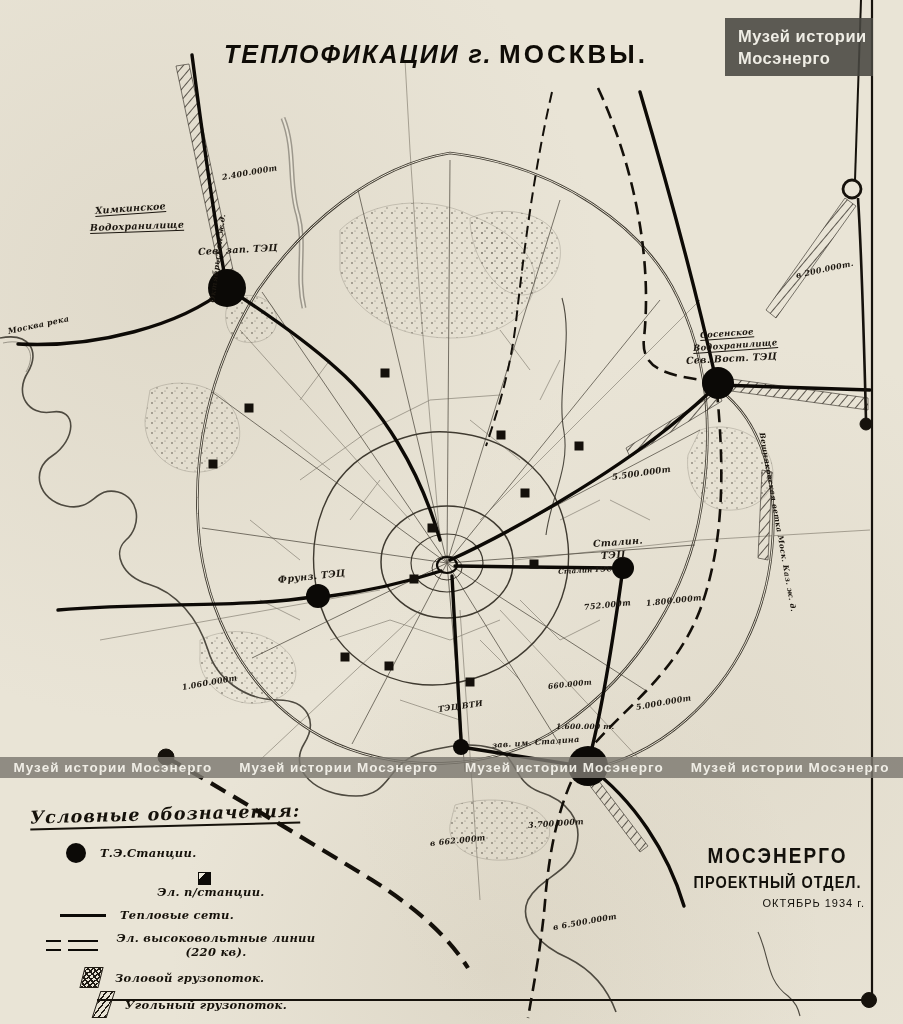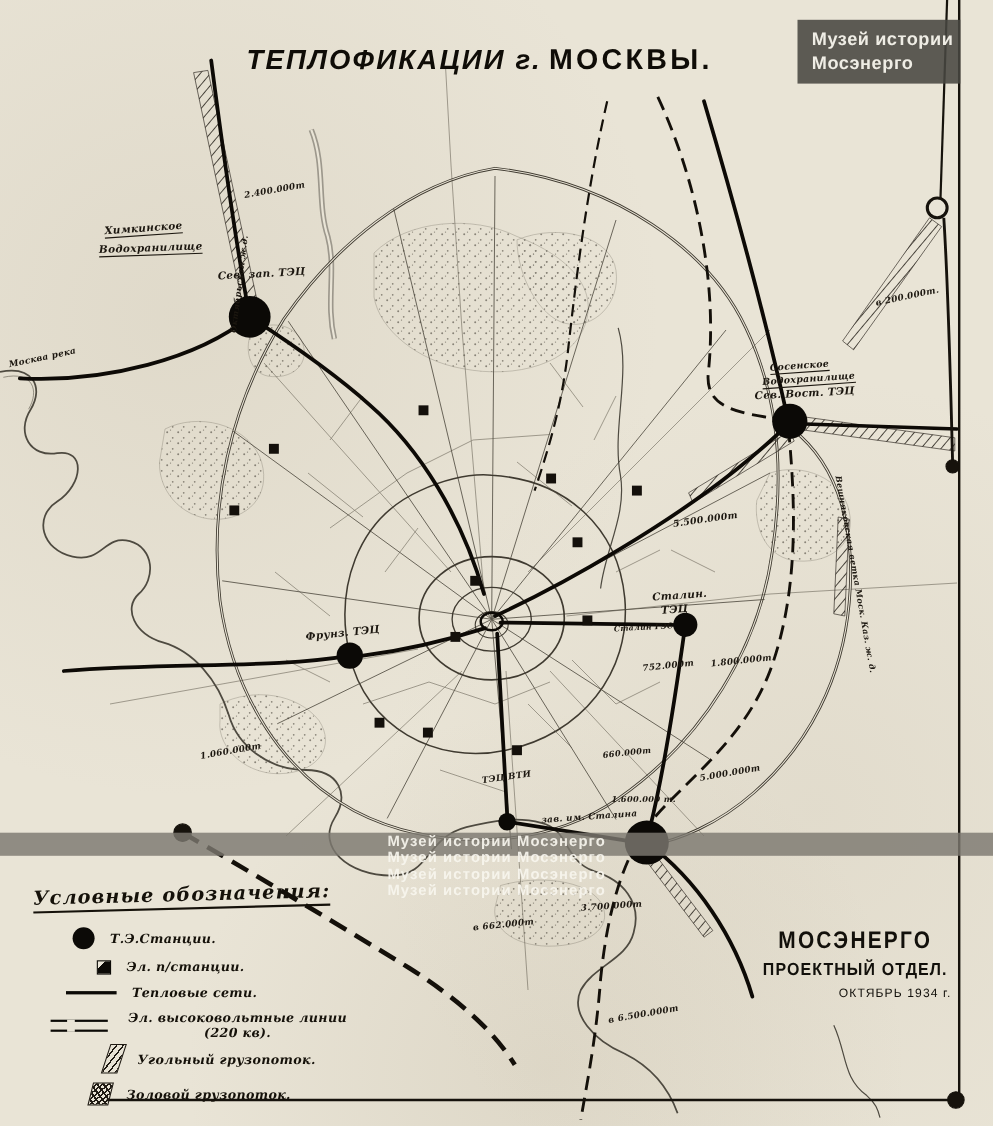--- a/index.html
+++ b/index.html
@@ -24,40 +24,40 @@
   .title .l2b{font-size:26px;letter-spacing:3px;margin-top:48px;}
 
   
   .badge{position:absolute;left:725px;top:18px;width:148px;height:58px;
     background:rgba(72,71,65,.88);color:#efede5;padding:7px 0 0 13px;box-sizing:border-box;
     font-weight:700;font-size:16.5px;line-height:1.35;letter-spacing:.5px;}
 
   
   .wm-band{position:absolute;left:0;top:757px;width:903px;height:21px;
     background:rgba(124,121,112,.82);display:flex;align-items:center;justify-content:space-around;
-    color:rgba(247,245,238,.92);font-weight:700;font-size:13.5px;letter-spacing:1px;white-space:nowrap;flex-direction:column;}
+    color:rgba(247,245,238,.92);font-weight:700;font-size:13.5px;letter-spacing:1px;white-space:nowrap;}
 
   
   #map-labels{position:absolute;inset:0;pointer-events:none;}
   .mlabel{position:absolute;font-family:"DejaVu Serif",serif;font-style:italic;
     color:#1c1710;font-size:9.5px;letter-spacing:.3px;white-space:nowrap;
     transform-origin:left center;font-weight:700;}
   .mlabel.u{border-bottom:1px solid #1c1710;}
 
   
   .legend{position:absolute;left:30px;top:804px;width:290px;color:#15110a;}
   .legend .hdr{display:inline-block;font-family:"DejaVu Serif",serif;font-style:italic;font-weight:700;
     font-size:17.5px;letter-spacing:1px;border-bottom:2.5px solid #15110a;padding-bottom:1px;
     transform:rotate(-1.5deg);}
   .lrow{display:flex;align-items:center;text-align:center;}
   .lrow .sym-cell{flex:0 0 auto;}
   .lrow .llab{font-family:"DejaVu Serif",serif;font-style:italic;font-weight:700;font-size:11.5px;
     margin-left:14px;letter-spacing:.3px;}
   .r1{margin:16px 0 0 36px;}
-  .r2{margin:9px 0 0 58px;}
+  .r2{margin:9px 0 0 58px;flex-direction:column;}
   .r3{margin:9px 0 0 30px;}
   .r4{margin:9px 0 0 16px;}
   .r5{margin:3px 0 0 66px;}
   .r6{margin:8px 0 0 52px;}
   .sym-circle{width:20px;height:20px;border-radius:50%;background:#0c0a07;}
   .sym-square{width:11px;height:11px;border:1.5px solid #0c0a07;
     background:linear-gradient(135deg,#ece7da 28%,#0c0a07 28%);}
   .sym-line{width:46px;height:3px;background:#0c0a07;}
   .sym-hv{width:52px;height:7px;border-top:2px solid #0c0a07;border-bottom:2px solid #0c0a07;position:relative;}
   .sym-hv::after{content:'';position:absolute;left:15px;top:-2px;width:7px;height:11px;background:#e9e4d6;}
@@ -290,27 +290,27 @@
       <span class="llab">Эл. п/станции.</span>
     </div>
     <div class="lrow r3">
       <span class="sym-cell sym-line"></span>
       <span class="llab">Тепловые сети.</span>
     </div>
     <div class="lrow r4">
       <span class="sym-cell sym-hv"></span>
       <span class="llab">Эл. высоковольтные линии (220 кв).</span>
     </div>
+    <div class="lrow r6">
+      <span class="sym-cell sym-ash"></span>
+      <span class="llab">Золовой грузопоток.</span>
+    </div>
     <div class="lrow r5">
       <span class="sym-cell sym-coal"></span>
       <span class="llab">Угольный грузопоток.</span>
-    </div>
-    <div class="lrow r6">
-      <span class="sym-cell sym-ash"></span>
-      <span class="llab">Золовой грузопоток.</span>
     </div>
   </div>
 
   <div class="credit">
     <div class="org">МОСЭНЕРГО</div>
     <div class="dept">ПРОЕКТНЫЙ ОТДЕЛ.</div>
     <div class="date">ОКТЯБРЬ 1934 г.</div>
   </div>
 
 </div>

